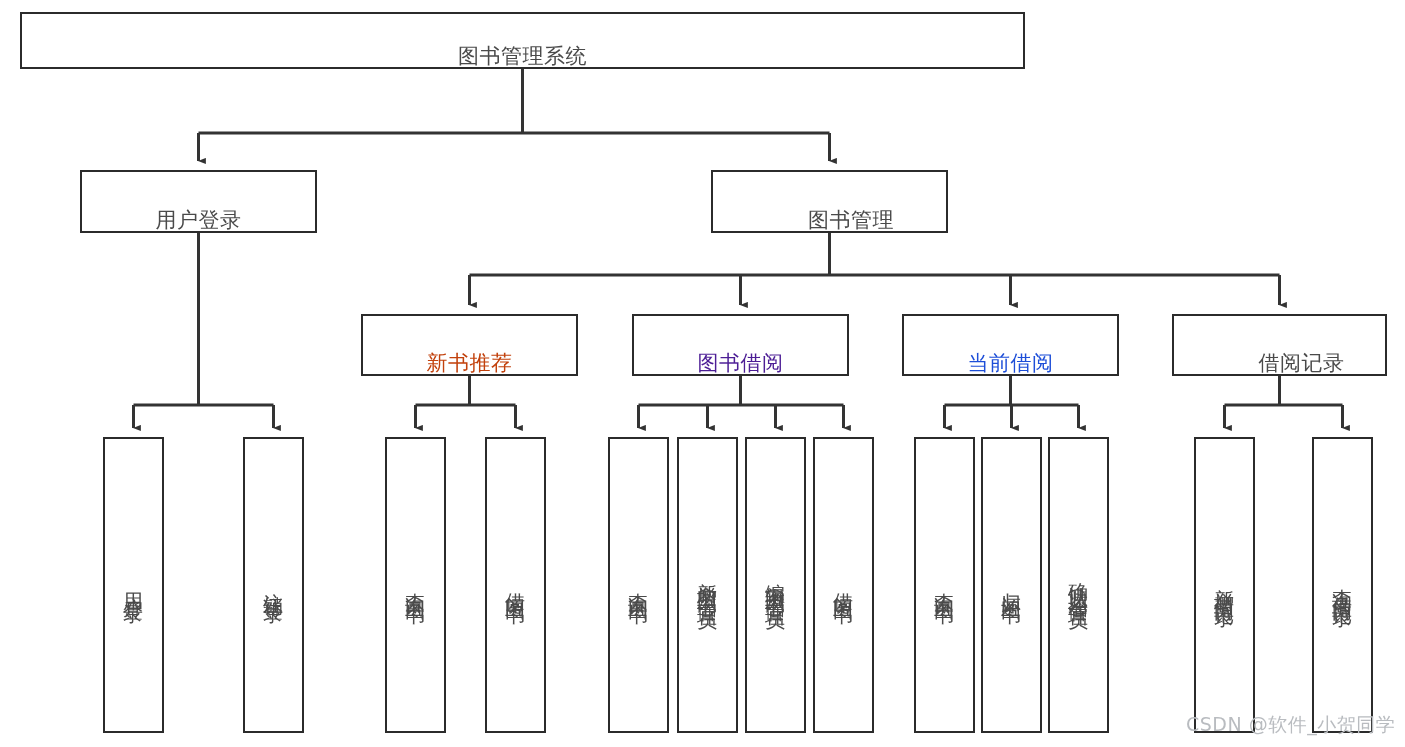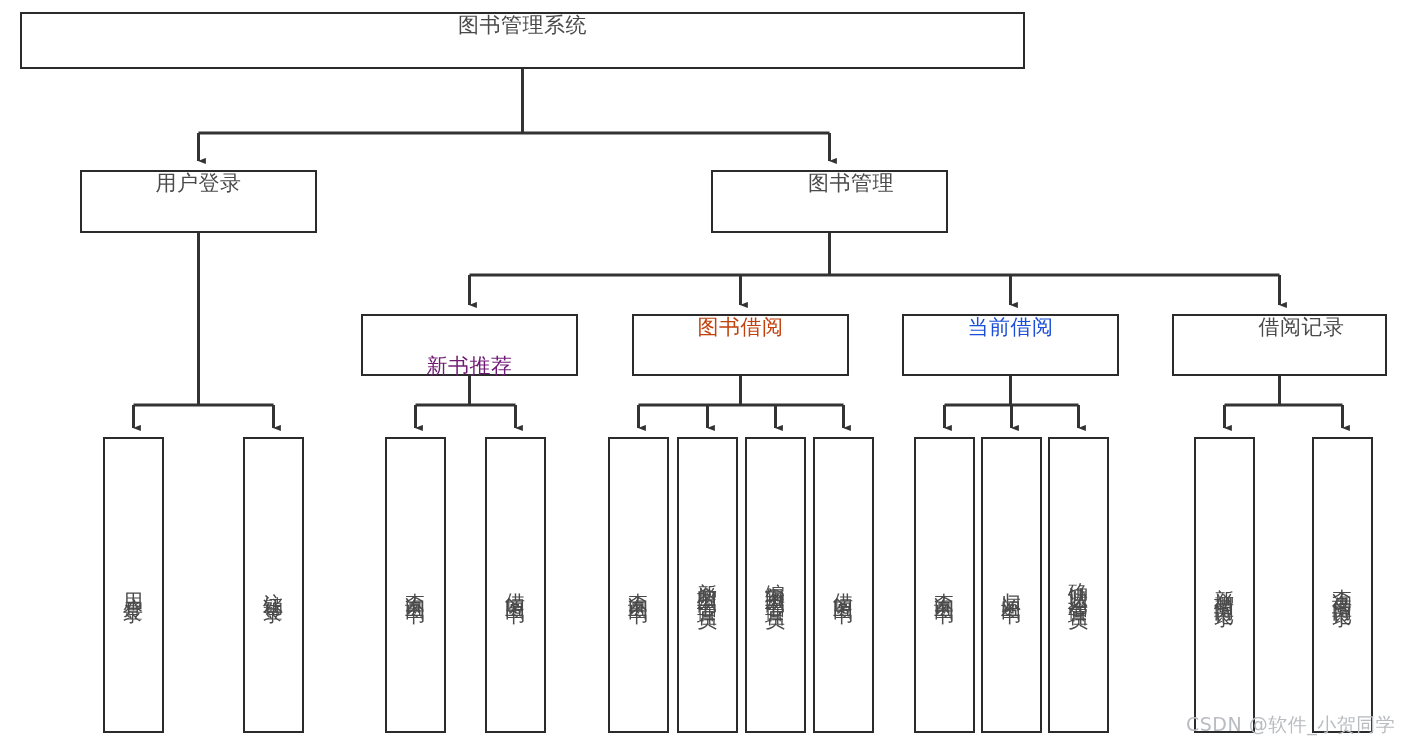--- a/index.html
+++ b/index.html
@@ -25,21 +25,21 @@
     top: 0;
     width: 1405px;
     height: 747px;
   }
   .node {
     position: absolute;
     box-sizing: border-box;
     background: #ffffff;
     border: 2px solid #2b2b2b;
     display: flex;
-    align-items: flex-start;
+    align-items: flex-end;
     justify-content: center;
     color: #3d3d3d;
   }
   .node-label {
     color: #4a4a4a;
     line-height: 1.05;
     text-align: center;
     white-space: pre-wrap;
   }
   .node.horizontal .node-label {
@@ -118,24 +118,24 @@
       <div class="node horizontal" style="left: 20px; top: 12px; width: 1005px; height: 57px; border-color: rgb(43, 43, 43); background: rgb(255, 255, 255);">
         <span class="node-label" style="color: rgb(74, 74, 74);">图书管理系统</span>
       </div>
       <div class="node horizontal" style="left: 80px; top: 170px; width: 237px; height: 63px; border-color: rgb(43, 43, 43); background: rgb(255, 255, 255);">
         <span class="node-label" style="color: rgb(74, 74, 74);">用户登录</span>
       </div>
       <div class="node horizontal" style="left: 711px; top: 170px; width: 237px; height: 63px; border-color: rgb(43, 43, 43); background: rgb(255, 255, 255); padding-left: 43px;">
         <span class="node-label" style="color: rgb(74, 74, 74);">图书管理</span>
       </div>
       <div class="node horizontal" style="left: 361px; top: 314px; width: 217px; height: 62px; border-color: rgb(43, 43, 43); background: rgb(255, 255, 255);">
-        <span class="node-label" style="color: #701a75; margin-top: 39px;">新书推荐</span>
+        <span class="node-label" style="color: #c2410c; margin-top: 39px;">新书推荐</span>
       </div>
       <div class="node horizontal" style="left: 632px; top: 314px; width: 217px; height: 62px; border-color: rgb(43, 43, 43); background: rgb(255, 255, 255);">
-        <span class="node-label" style="color: #c2410c;">图书借阅</span>
+        <span class="node-label" style="color: #4c1d95;">图书借阅</span>
       </div>
       <div class="node horizontal" style="left: 902px; top: 314px; width: 217px; height: 62px; border-color: rgb(43, 43, 43); background: rgb(255, 255, 255);">
         <span class="node-label" style="color: #1d4ed8;">当前借阅</span>
       </div>
       <div class="node horizontal" style="left: 1172px; top: 314px; width: 215px; height: 62px; border-color: rgb(43, 43, 43); background: rgb(255, 255, 255); padding-left: 44px;">
         <span class="node-label" style="color: rgb(74, 74, 74);">借阅记录</span>
       </div>
       <div class="node vertical" style="left: 103px; top: 437px; width: 61px; height: 296px; border-color: rgb(43, 43, 43); background: rgb(255, 255, 255);">
         <span class="node-label" style="color: rgb(74, 74, 74);">用户登录</span>
       </div>

